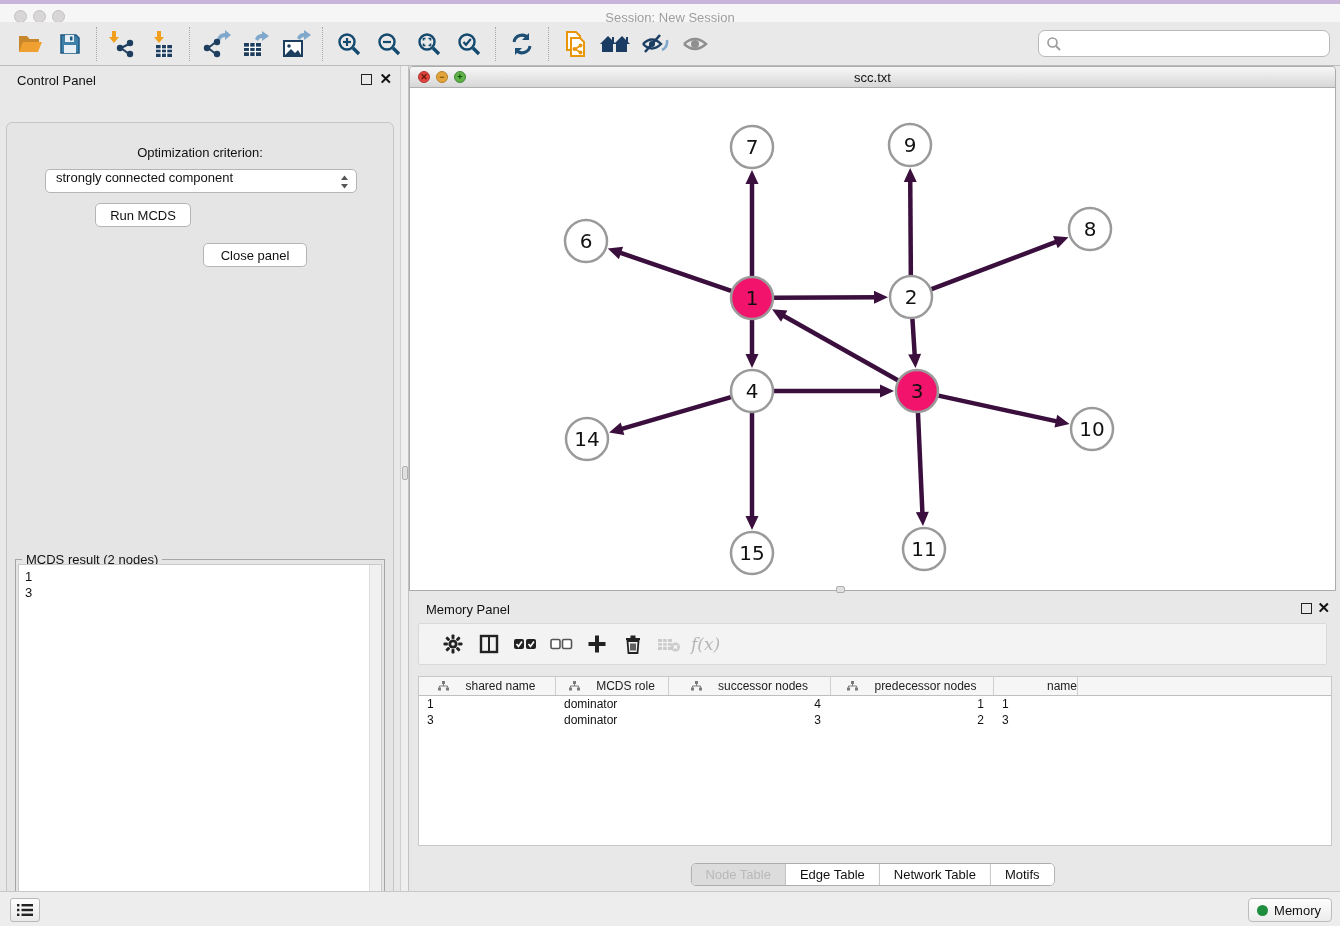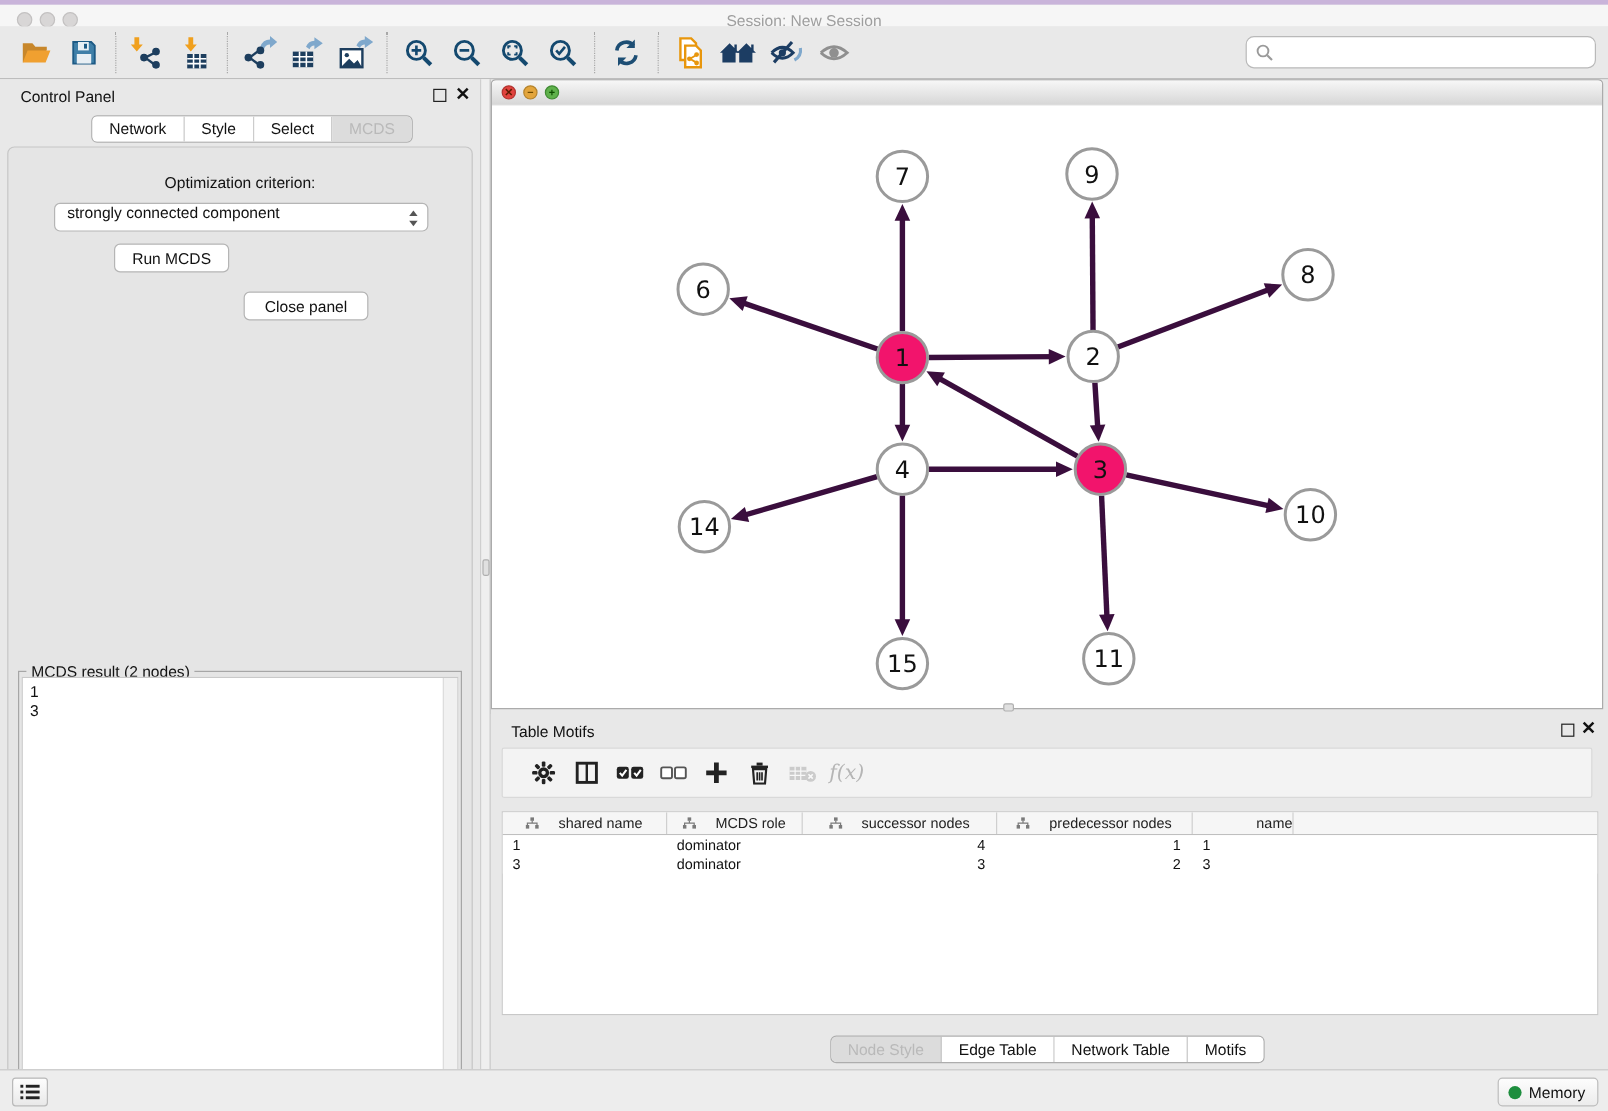--- a/index.html
+++ b/index.html
@@ -260,26 +260,20 @@
       <input type="text" placeholder="" style="">
     </div>
   </div>
 
   <div class="control-panel">
     <div class="panel-head">
       <div class="panel-title">Control Panel</div>
       <div class="panel-float cp-float"></div>
       <div class="panel-close cp-close">✕</div>
     </div>
-    <div class="seg-tabs" id="cp-tabs">
-        <div class="seg-tab">Network</div>
-        <div class="seg-tab">Style</div>
-        <div class="seg-tab">Select</div>
-        <div class="seg-tab active">MCDS</div>
-      </div>
     <div class="cp-inner">
       <div class="opt-label">Optimization criterion:</div>
       <div class="combo">
         <span>strongly connected component</span>
         <span class="combo-stepper">
           <svg width="11" height="18" viewBox="0 0 11 18">
               <path d="M2 7 L5.5 2.5 L9 7 z" fill="#555"></path>
               <path d="M2 11 L5.5 15.5 L9 11 z" fill="#555"></path>
             </svg>
         </span>
@@ -300,20 +294,21 @@
   <div class="v-divider">
     <div class="v-grab"></div>
   </div>
   <div class="h-grab"></div>
 
   <div class="net-window">
     <div class="net-titlebar">
       <div class="tl tl-close">✕</div>
       <div class="tl tl-min">−</div>
       <div class="tl tl-max">+</div>
+      <div class="net-title">scc.txt</div>
     </div>
     <div class="net-canvas">
       <svg id="graph-svg" width="925" height="502" viewBox="0 0 925 502">
           <line x1="342" y1="188" x2="342" y2="89" stroke="#3A0E3D" stroke-width="4.5"></line>
           <polygon points="342,82 348.5,96 335.5,96" fill="#3A0E3D"></polygon>
           <line x1="321.1924875913935" y1="202.85525176330984" x2="204.37388055719063" y2="162.74283850457752" stroke="#3A0E3D" stroke-width="4.5"></line>
           <polygon points="197.7533084271795,160.4695095201761 213.10540102986027,158.8684933682543 208.88350434454333,171.16384160970358" fill="#3A0E3D"></polygon>
           <line x1="363.9995649035371" y1="209.86163795658152" x2="471.00059331335854" y2="209.1886755137525" stroke="#3A0E3D" stroke-width="4.5"></line>
           <polygon points="478.0004548735749,209.14465122721023 464.04161144778857,215.73257124906704 463.9598520584958,202.7328283515224" fill="#3A0E3D"></polygon>
           <line x1="342" y1="232" x2="342" y2="273" stroke="#3A0E3D" stroke-width="4.5"></line>
@@ -359,21 +354,21 @@
           <circle cx="342" cy="465" r="21" fill="#FFFFFF" stroke="#9A9A9A" stroke-width="2.5"></circle>
           <text x="342" y="465" text-anchor="middle" dy="0.36em" font-size="20" fill="#111111" font-family="&quot;DejaVu Sans&quot;, sans-serif">15</text>
           <circle cx="514" cy="461" r="21" fill="#FFFFFF" stroke="#9A9A9A" stroke-width="2.5"></circle>
           <text x="514" y="461" text-anchor="middle" dy="0.36em" font-size="20" fill="#111111" font-family="&quot;DejaVu Sans&quot;, sans-serif">11</text>
         </svg>
     </div>
   </div>
 
   <div class="table-panel">
     <div class="panel-head">
-      <div class="panel-title">Table Motifs</div>
+      <div class="panel-title">Memory Panel</div>
       <div class="panel-float tp-float"></div>
       <div class="panel-close tp-close">✕</div>
     </div>
     <div class="tp-toolbar">
       <div class="tp-icon">
         <svg width="20" height="20" viewBox="0 0 20 20">
             <g fill="#222">
               <rect x="8.5" y="0.5" width="3" height="4.4" rx="1"></rect>
               <rect x="8.5" y="15.1" width="3" height="4.4" rx="1"></rect>
               <rect x="0.5" y="8.5" width="4.4" height="3" rx="1"></rect>
@@ -504,21 +499,21 @@
             <div class="dt-cell al" style="width: 137px;">3</div>
             <div class="dt-cell al" style="width: 113px;">dominator</div>
             <div class="dt-cell ar" style="width: 162px;">3</div>
             <div class="dt-cell ar" style="width: 163px;">2</div>
             <div class="dt-cell al" style="width: 84px;">3</div>
           </div>
         </div>
     </div>
 
     <div class="seg-tabs" id="tbl-tabs">
-        <div class="seg-tab active">Node Style</div>
+        <div class="seg-tab active">Node Table</div>
         <div class="seg-tab">Edge Table</div>
         <div class="seg-tab">Network Table</div>
         <div class="seg-tab">Motifs</div>
       </div>
   </div>
 
   <div class="status-bar">
     <div class="list-btn">
       <svg width="18" height="14" viewBox="0 0 18 14">
           <g fill="#222">

